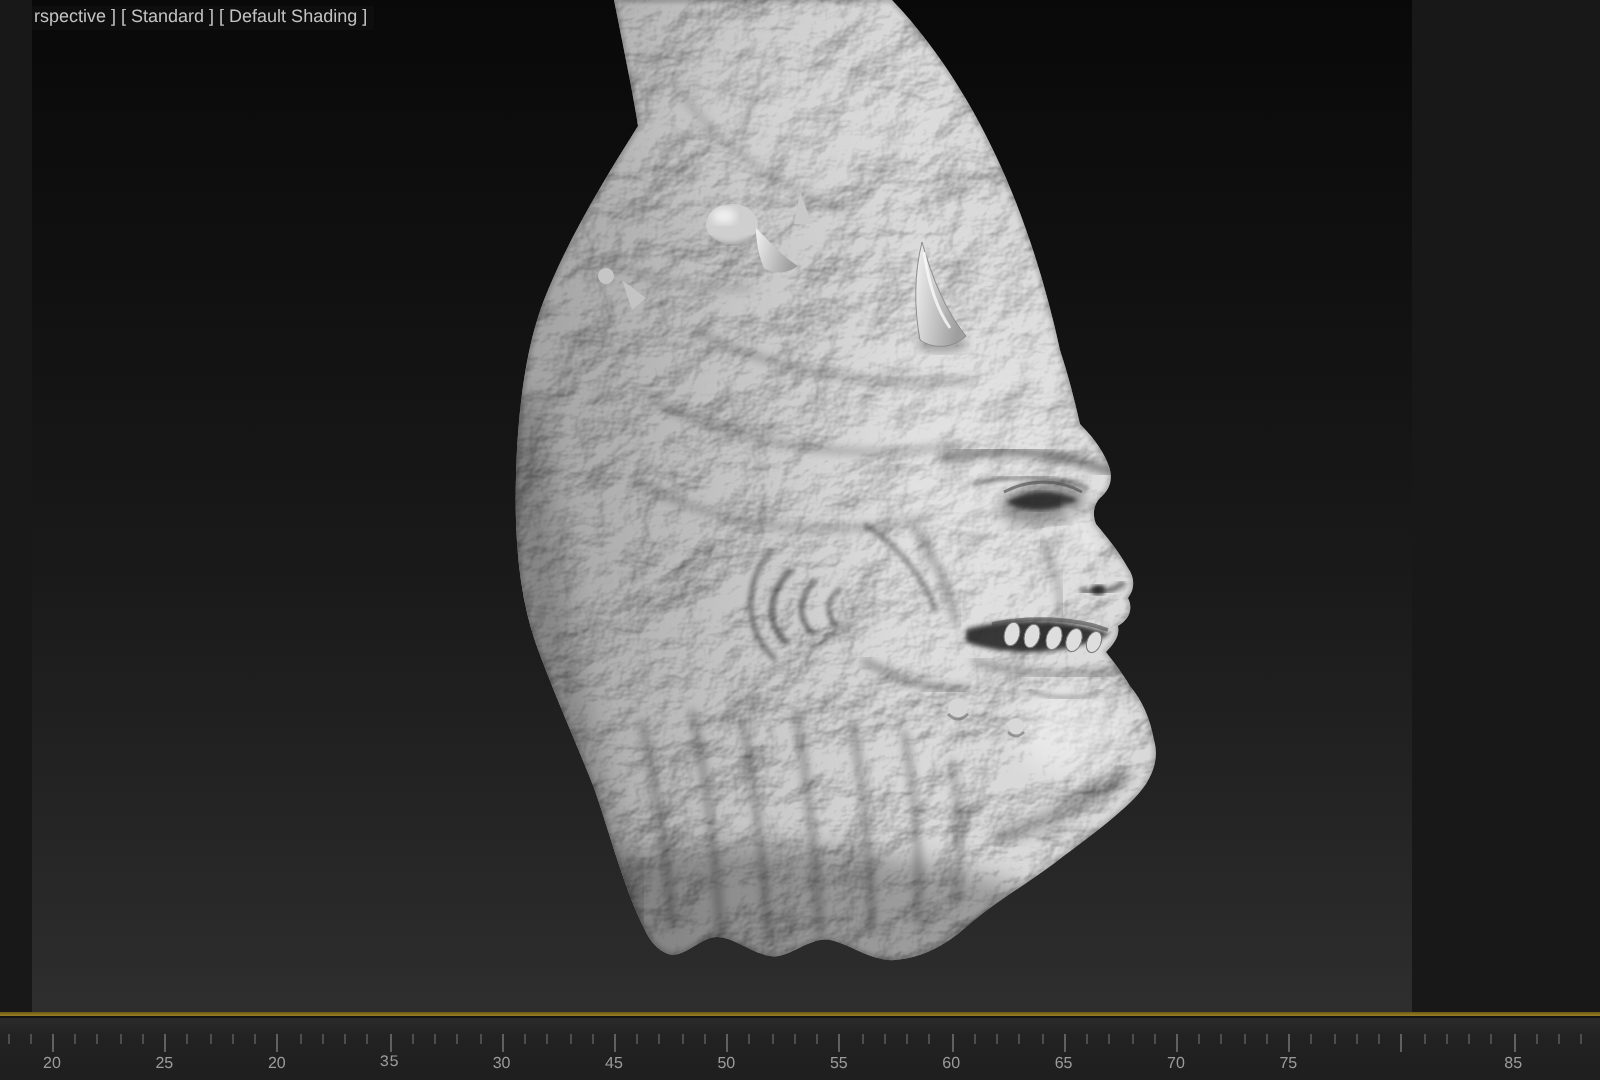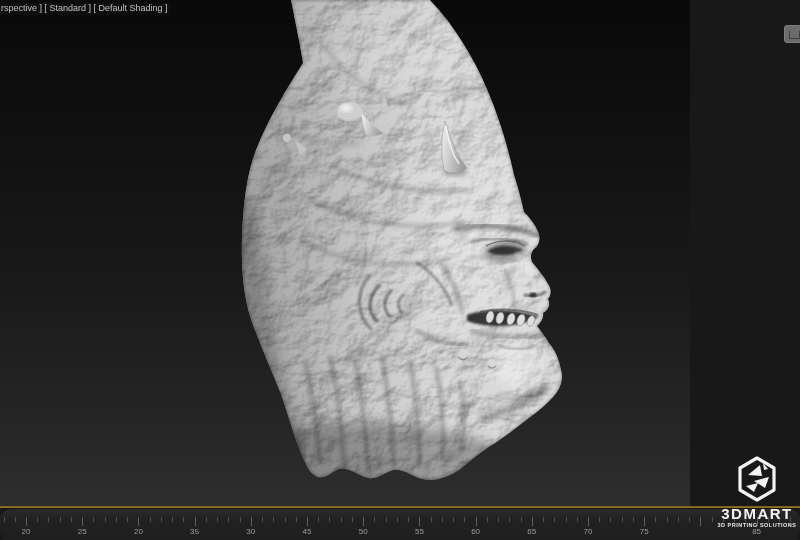--- a/index.html
+++ b/index.html
@@ -3,21 +3,21 @@
 <meta charset="utf-8">
 <style>
   html,body{margin:0;padding:0;background:#000;}
   .stage{
     position:relative;width:800px;height:540px;overflow:hidden;
     font-family:"Liberation Sans","DejaVu Sans",sans-serif;
     background:#181818;
   }
   
   .viewport{
-    position:absolute;left:0;top:0;width:690px;height:506px;
+    position:absolute;left:16px;top:0;width:690px;height:506px;
     background:linear-gradient(to bottom,#090909 0%,#101010 25%,#191919 55%,#242424 80%,#2e2e2e 100%);
   }
   .viewport-label{
     position:absolute;left:0px;top:3px;
     font-size:9px;line-height:11px;color:#c3c3c3;
     background:rgba(18,18,18,0.55);
     padding:0 3px 1px 1px;white-space:nowrap;letter-spacing:0px;
     cursor:pointer;
   }
   .corner-widget{
@@ -34,21 +34,20 @@
   
   .trackbar-line{
     position:absolute;left:0;top:506px;width:800px;height:2px;
     background:linear-gradient(to bottom,#6d5a16,#9a8026);
   }
   
   .timeline-ruler{
     position:absolute;left:0;top:508px;width:800px;height:32px;
     background:linear-gradient(to bottom,#2a2a2a 0%,#222 30%,#1e1e1e 100%);
     border-top:1px solid #141414;
-    border-radius:11px;
   }
   .timeline-ruler .tick{
     position:absolute;top:8px;width:1px;height:5px;background:#4e4e4e;
   }
   .timeline-ruler .tick.major{height:9px;background:#606060;}
   .timeline-ruler .tick-label{
     position:absolute;top:18px;transform:translateX(-50%);
     font-size:8px;color:#9b9b9b;letter-spacing:0px;
   }
   
@@ -317,27 +316,14 @@
       <div class="tick" style="left: 722.88px;"></div>
       <div class="tick" style="left: 734.12px;"></div>
       <div class="tick" style="left: 745.36px;"></div>
       <div class="tick major" style="left: 756.6px;"></div>
       <div class="tick-label" style="left: 756.6px;">85</div>
       <div class="tick" style="left: 767.84px;"></div>
       <div class="tick" style="left: 779.08px;"></div>
       <div class="tick" style="left: 790.32px;"></div>
     </div>
 
-  <div class="logo">
-    <svg width="46" height="50" viewBox="-23 -25 46 50">
-      <path d="M0,-21 L17,-11 L17,11 L0,21 L-17,11 L-17,-11 Z" fill="none" stroke="#f4f4f4" stroke-width="3.2" stroke-linejoin="round"></path>
-      <g fill="#f4f4f4">
-        <polygon points="-9,-4 3,-14 5,-3"></polygon>
-        <polygon points="-3,2 12,-2 8,9"></polygon>
-        <polygon points="-11,7 1,4 -3,13"></polygon>
-        <polygon points="6,-16 11,-10 7,-9"></polygon>
-      </g>
-    </svg>
-    <div class="logo-title">3DMART</div>
-    <div class="logo-subtitle">3D PRINTING SOLUTIONS</div>
-  </div>
 
 </div>
 
 </body></html>

